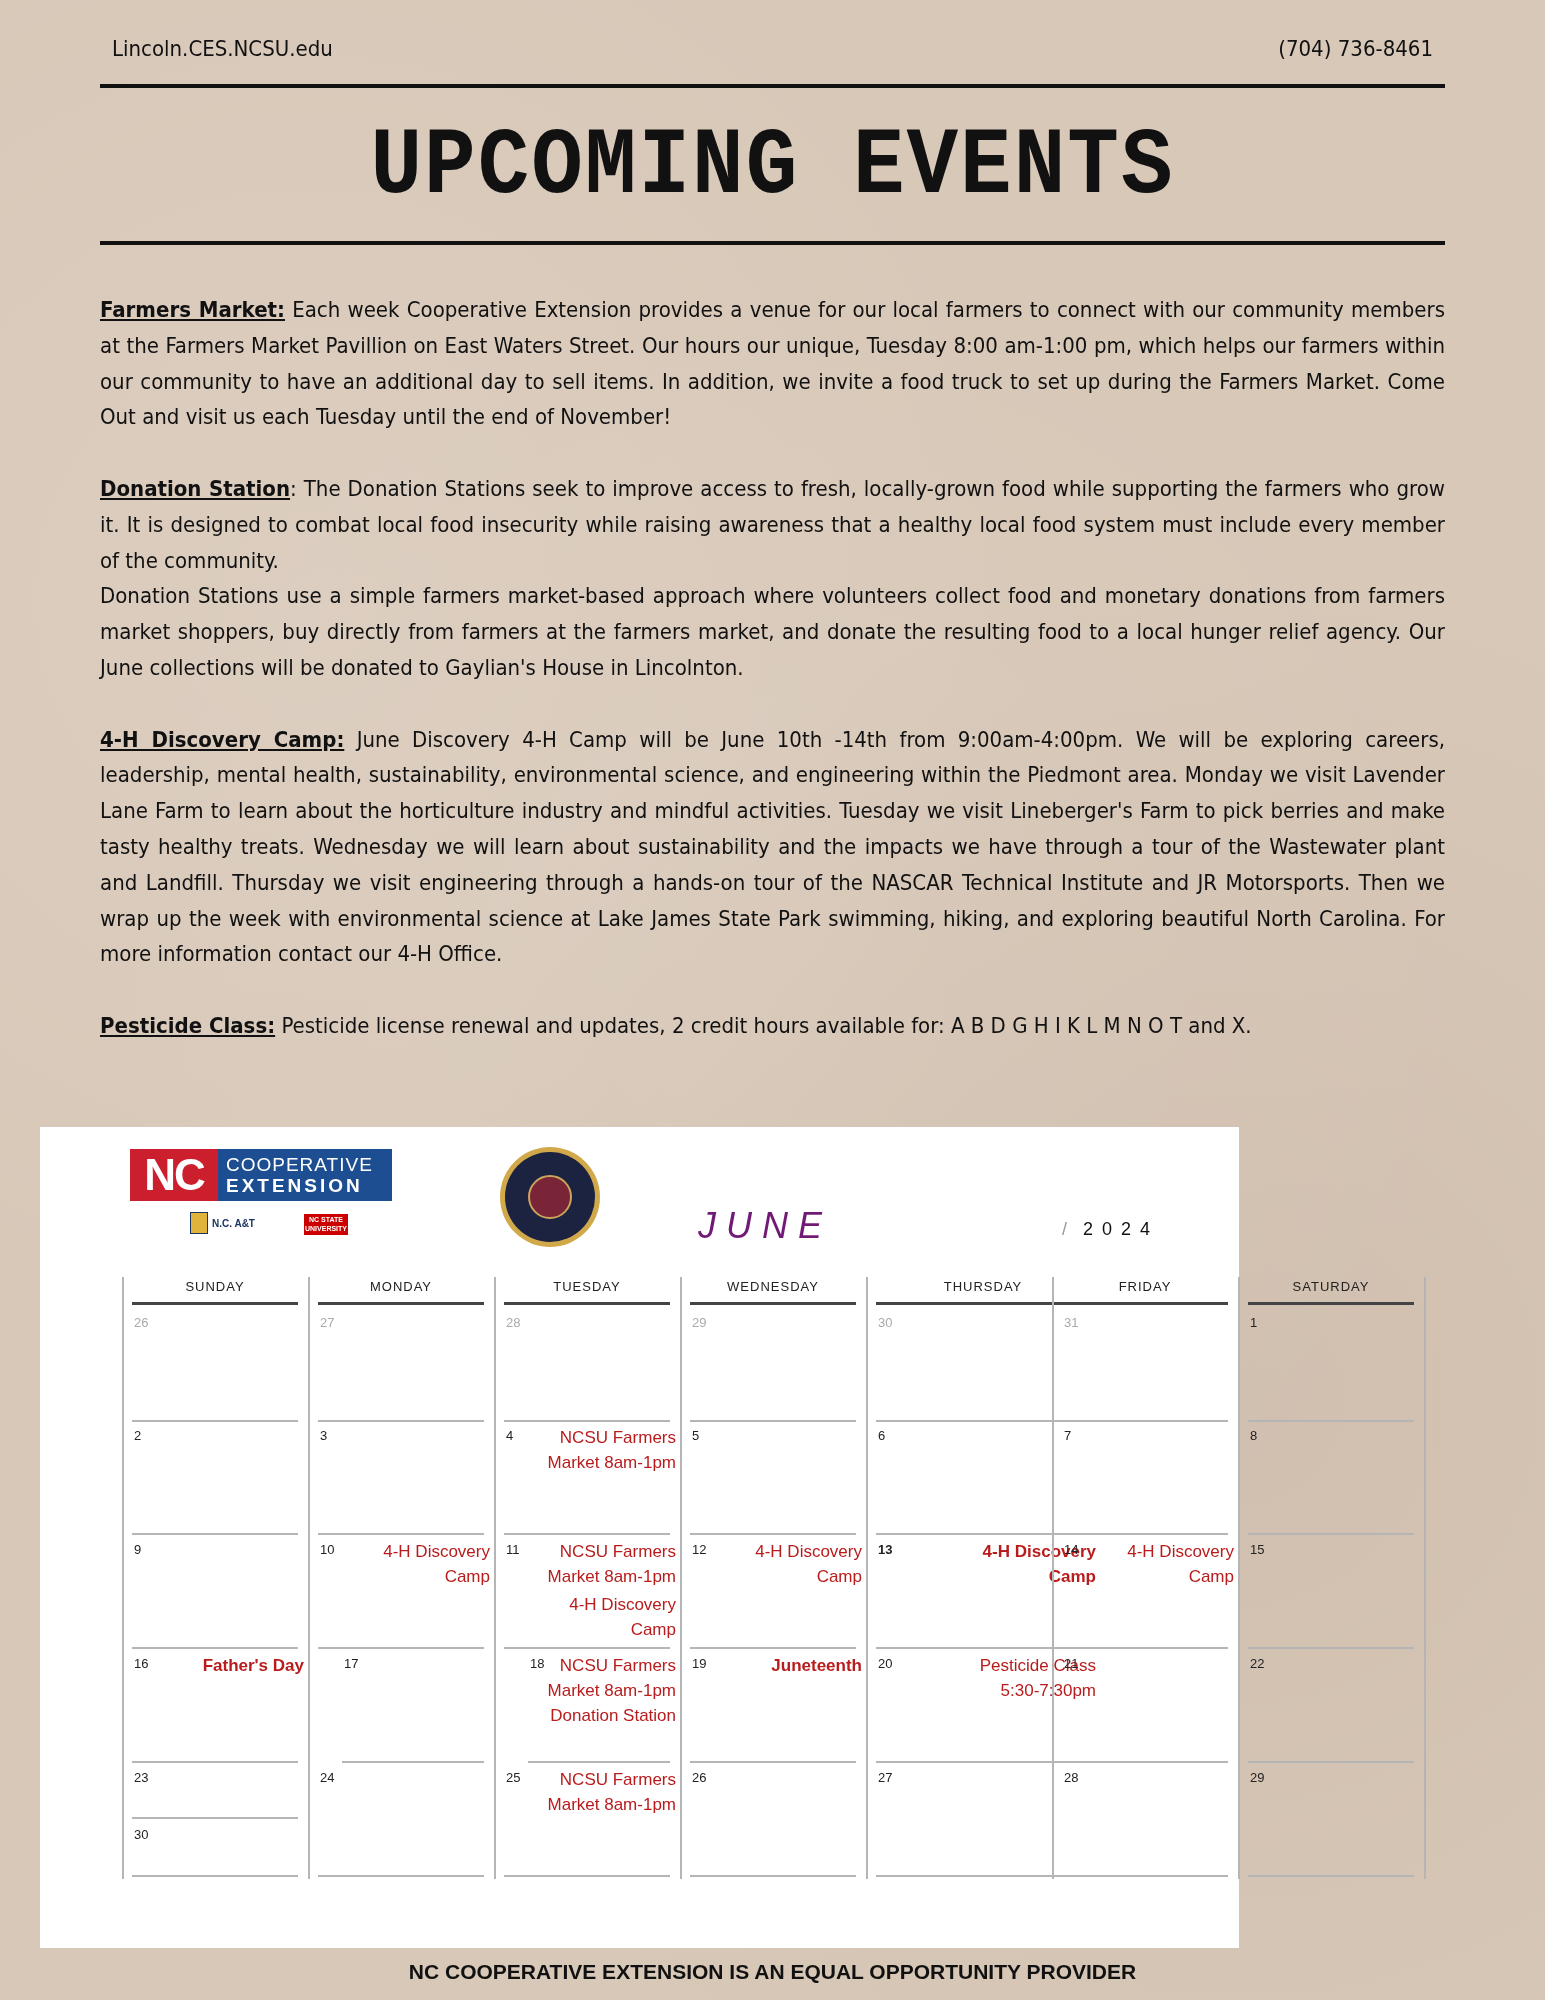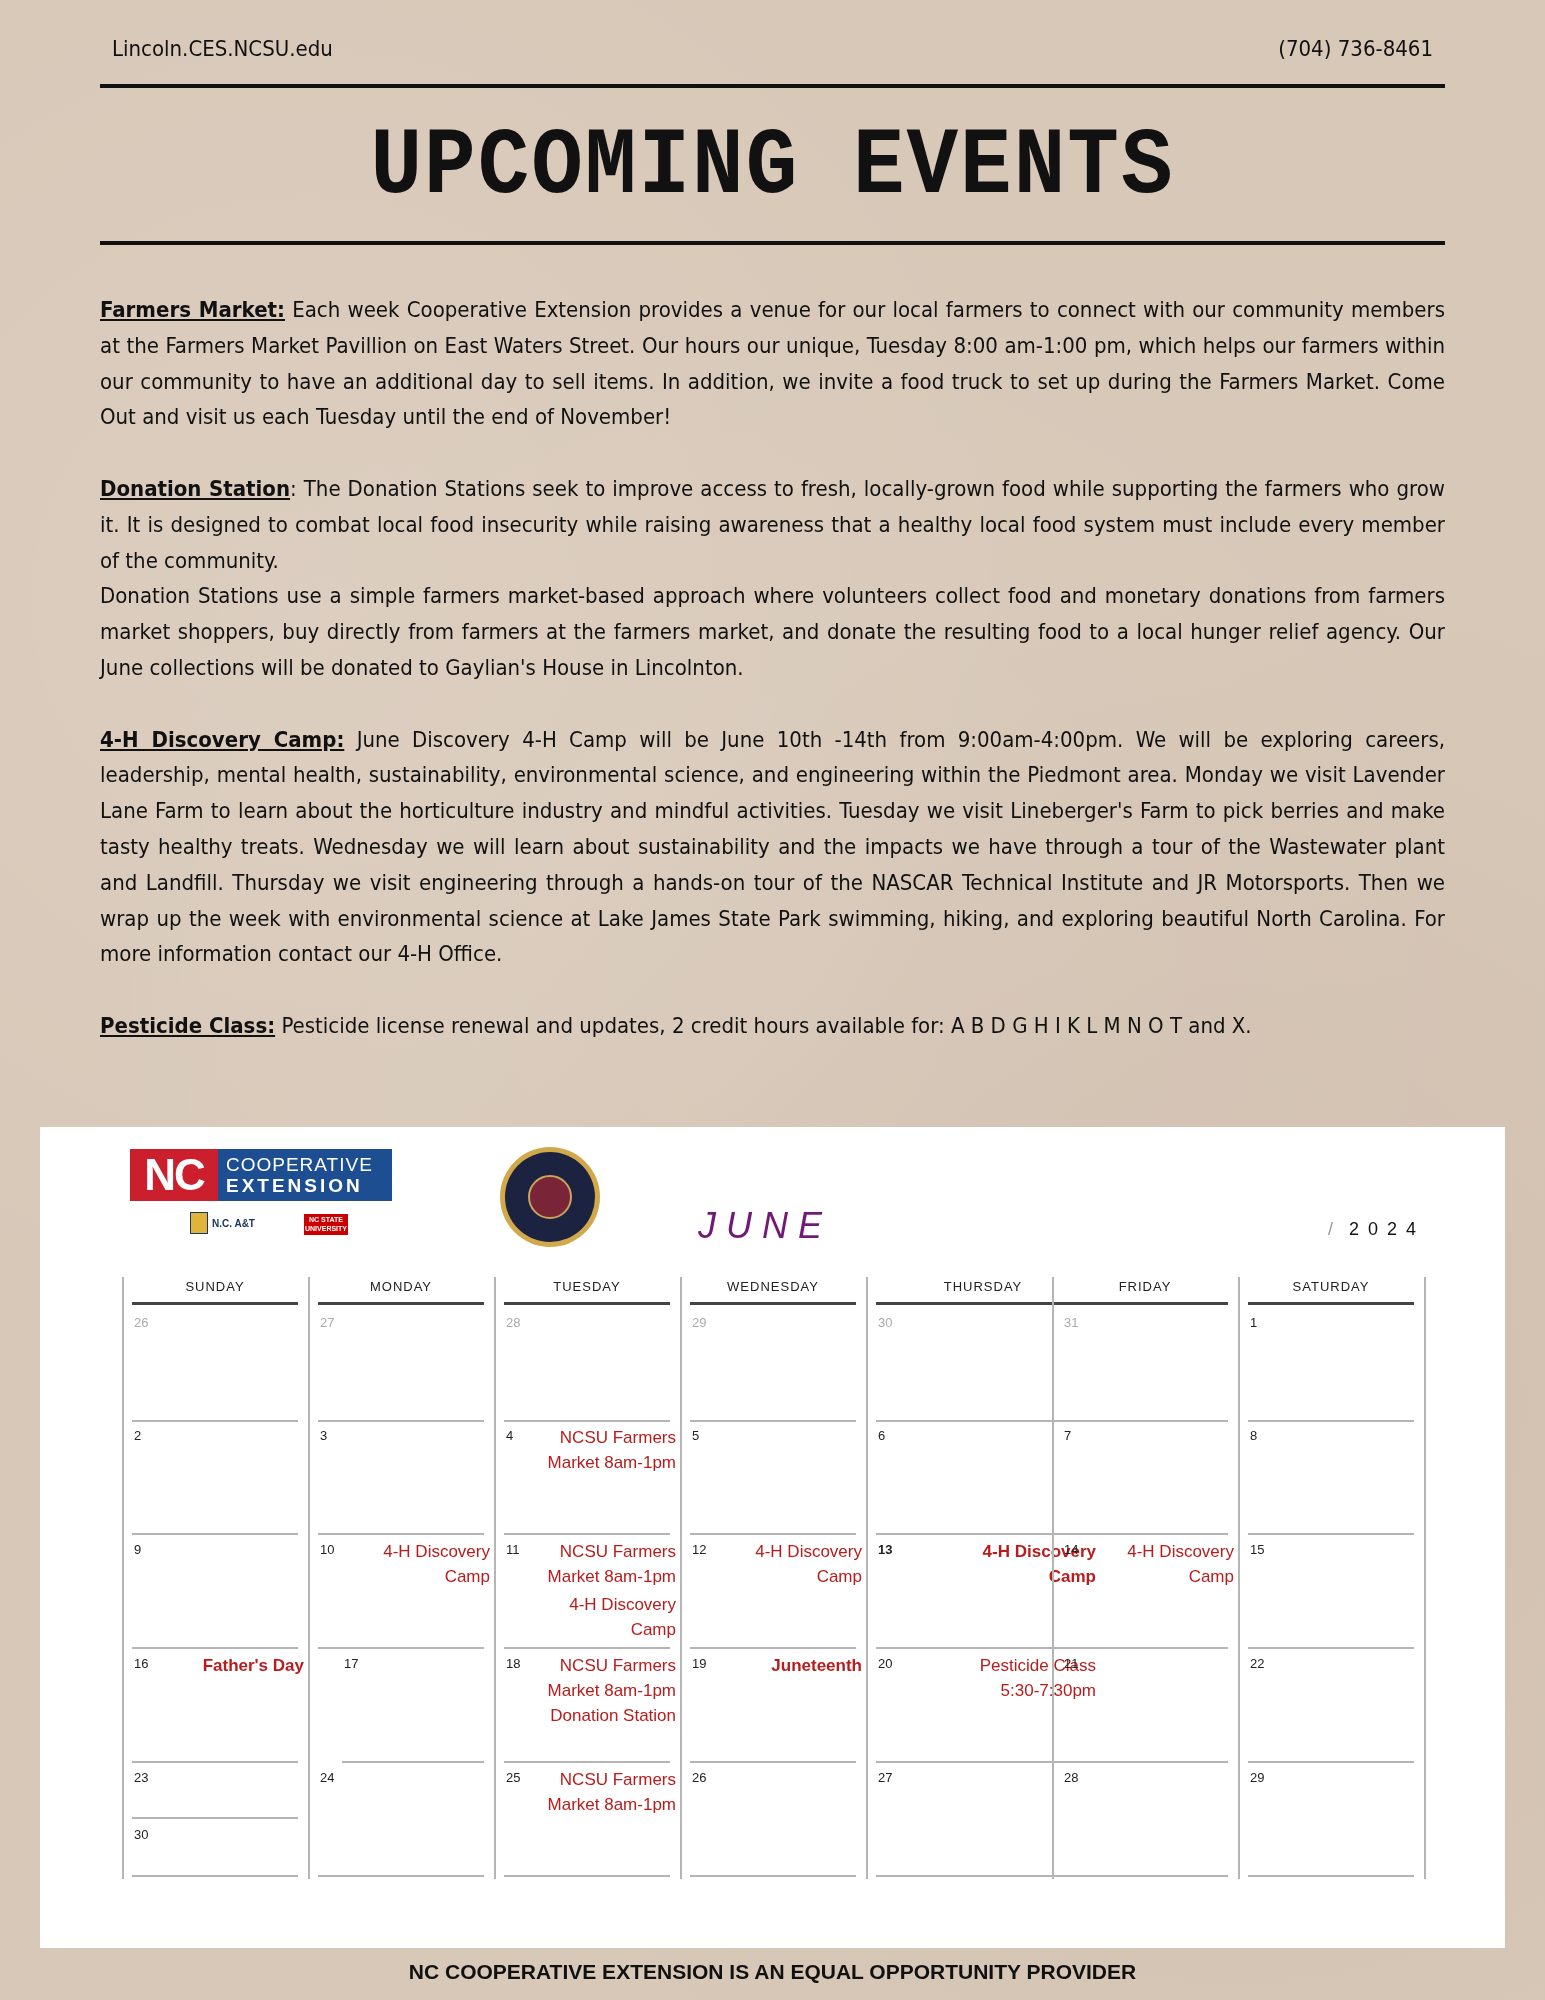--- a/index.html
+++ b/index.html
@@ -27,21 +27,21 @@
   .content {
     position: absolute; left: 100px; right: 100px; top: 292px;
     font-family: "DejaVu Sans", sans-serif; font-stretch: condensed;
     font-size: 22px; line-height: 35.8px; text-align: justify; color: #111;
   }
   .content p { margin: 0 0 35.8px 0; }
   .content p.tight { margin-bottom: 0; }
   .section-label { font-weight: bold; text-decoration: underline; }
 
   .calendar-panel {
-    position: absolute; left: 40px; top: 1127px; width: 1465px; height: 821px; background: #fff;
+    position: absolute; left: 40px; top: 1127px; width: 1199px; height: 821px; background: #fff;
   }
   .logo-nc { position: absolute; left: 90px; top: 22px; height: 52px; width: 262px; display: flex; }
   .logo-nc .nc-red { background: #cc1f2d; color: #fff; font-weight: bold; font-size: 44px; width: 88px; display: flex; align-items: center; justify-content: center; letter-spacing: -2px; }
   .logo-nc .nc-blue { background: #1c4e91; color: #fff; flex: 1; display: flex; flex-direction: column; justify-content: center; padding-left: 8px; }
   .logo-nc .nc-blue .l1 { font-size: 19px; letter-spacing: 1px; line-height: 20px; }
   .logo-nc .nc-blue .l2 { font-size: 19px; font-weight: bold; letter-spacing: 3px; line-height: 21px; }
   .logo-aggie { position: absolute; left: 130px; top: 85px; display: flex; align-items: center; gap: 4px; font-size: 10px; color: #1b3563; font-weight: bold; padding-left: 20px; }
   .logo-aggie .mark { width: 16px; height: 20px; background: #e0b43a; border: 1px solid #1b3563; }
   .logo-ncsu { position: absolute; left: 264px; top: 87px; width: 44px; height: 20px; background: #cc0000; color: #fff; font-size: 7px; font-weight: bold; text-align: center; line-height: 9px; padding-top: 1px; }
   .seal { position: absolute; left: 460px; top: 20px; width: 100px; height: 100px; border-radius: 50%; background: #d2a94a; }
@@ -184,21 +184,21 @@
             <span class="ev" style="max-width: 150px; margin-left: auto;">NCSU Farmers Market 8am-1pm</span>
           </div>
         </div>
         <div class="cell" style="top: 257px; height: 113px;">
           <span class="num">11</span>
           <div class="events">
             <span class="ev" style="max-width: 150px; margin-left: auto;">NCSU Farmers Market 8am-1pm</span>
             <span class="ev" style="max-width: 150px; margin-left: auto;">4-H Discovery Camp</span>
           </div>
         </div>
-        <div class="cell" style="top: 371px; height: 113px;">
+        <div class="cell" style="top: 371px; height: 113px; margin-left: 24px;">
           <span class="num">18</span>
           <div class="events">
             <span class="ev" style="max-width: 150px; margin-left: auto;">NCSU Farmers Market 8am-1pm Donation Station</span>
           </div>
         </div>
         <div class="cell" style="top: 485px; height: 113px;">
           <span class="num">25</span>
           <div class="events">
             <span class="ev" style="max-width: 150px; margin-left: auto;">NCSU Farmers Market 8am-1pm</span>
           </div>

